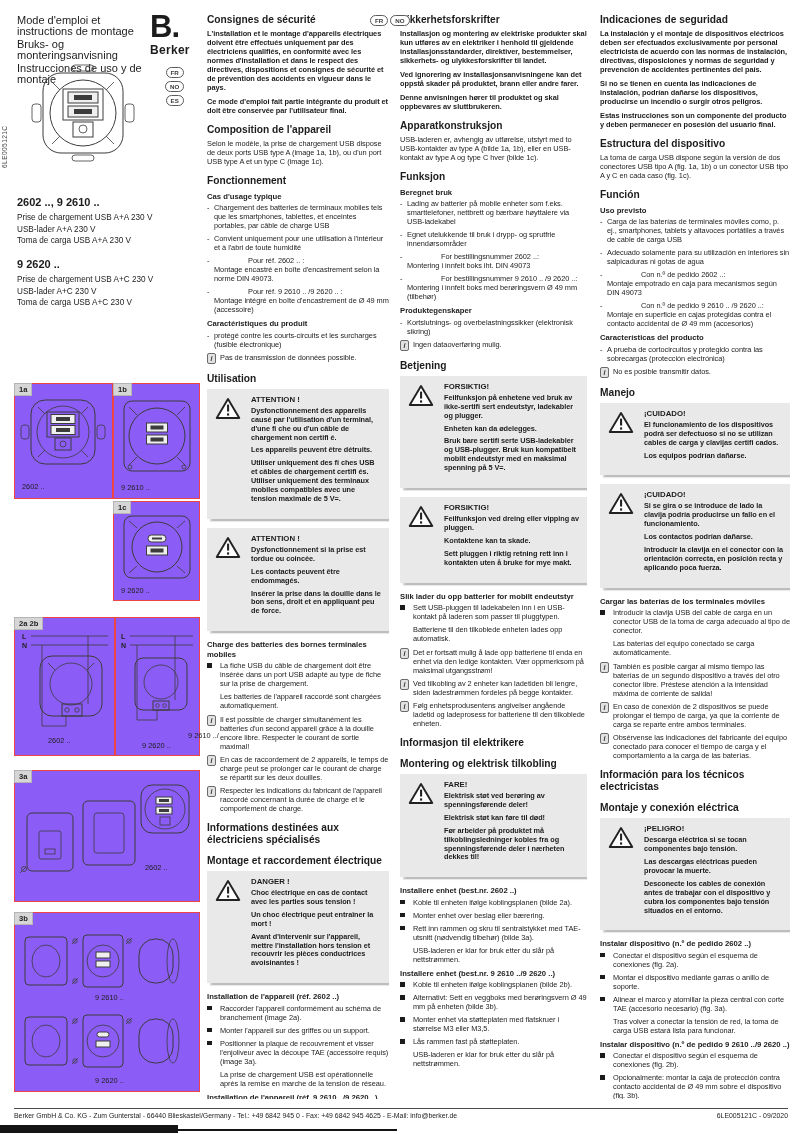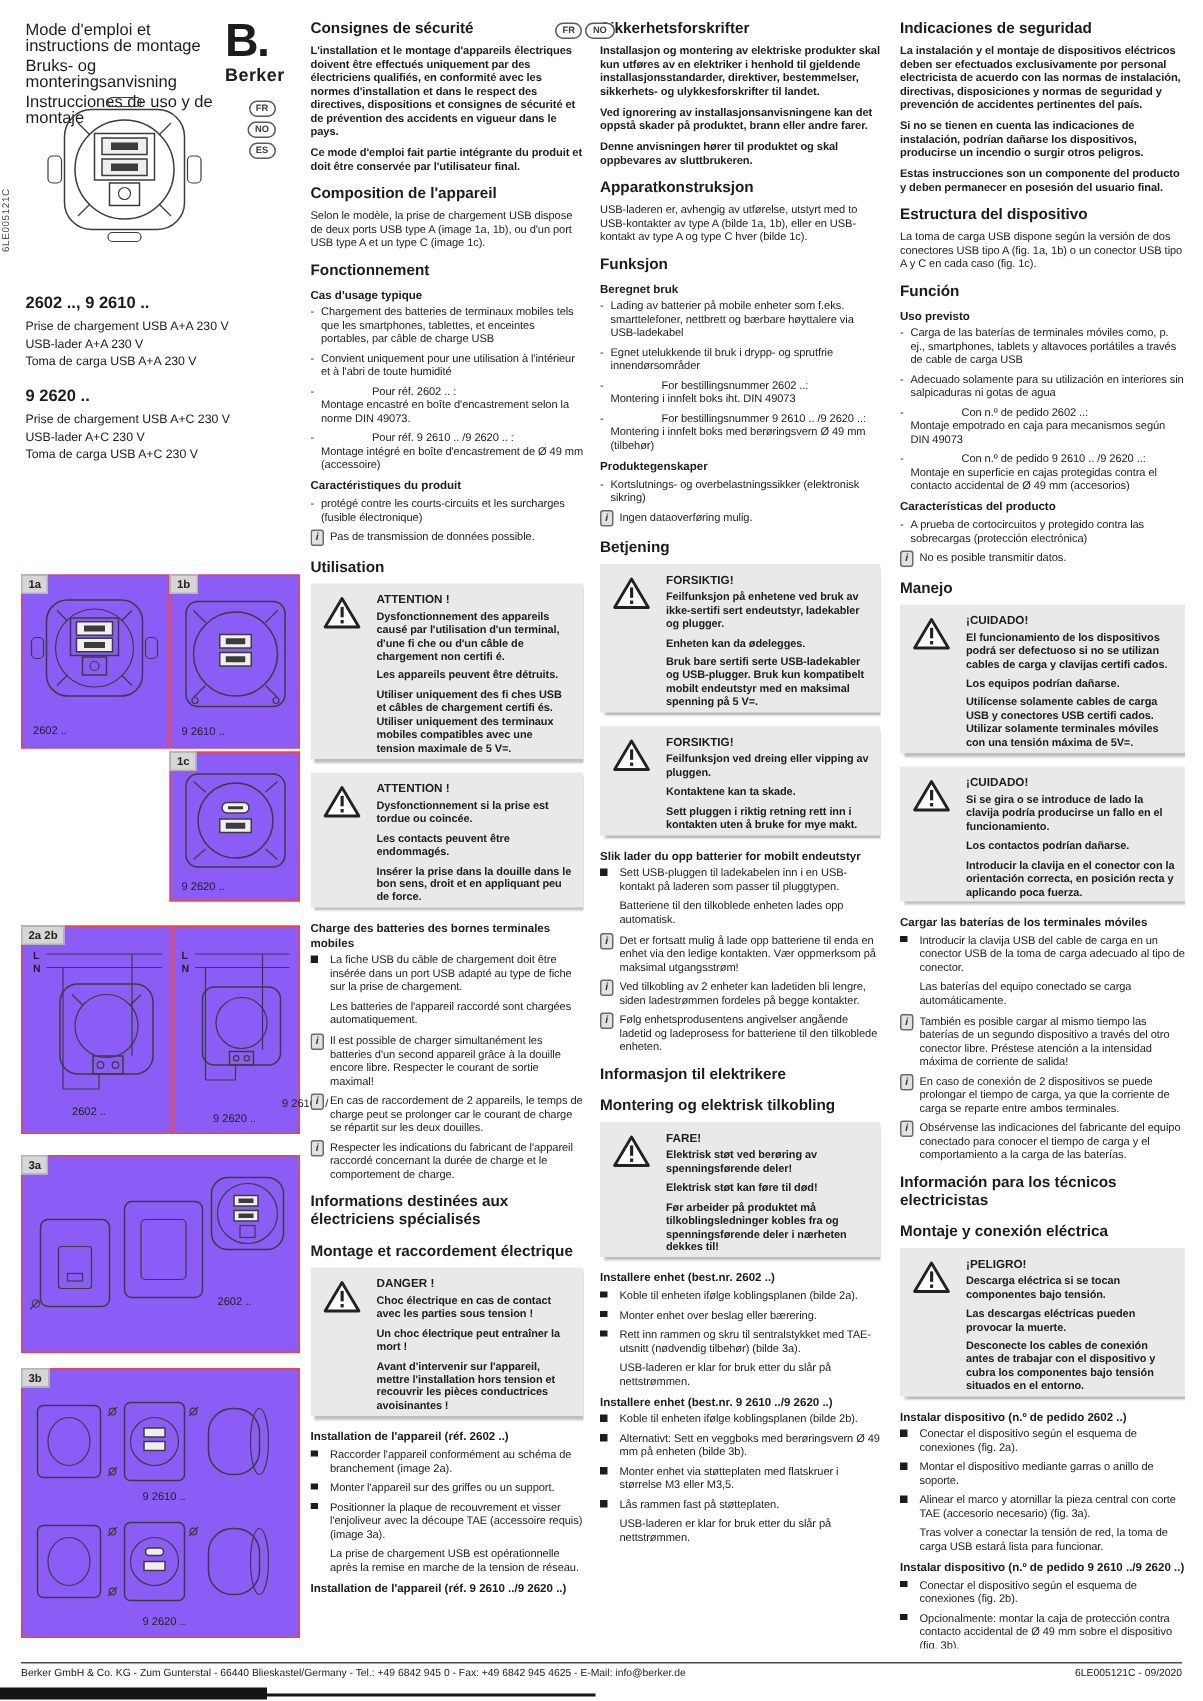--- a/index.html
+++ b/index.html
@@ -45,21 +45,21 @@
   .dash{display:flex;font-size:7.4px;line-height:9px;margin:0 0 4px;letter-spacing:-.05px;}
   .dash .mk{flex:none;width:7px;}
   .sqb{display:flex;font-size:7.4px;line-height:9px;margin:0 0 4px;letter-spacing:-.05px;}
   .sqm{flex:none;width:4.5px;height:4.5px;background:#1c1c1c;margin:2px 8.5px 0 0;}
   .ld{font-weight:normal;padding-left:34px;}
   .info{display:flex;font-size:7.4px;line-height:9px;margin:0 0 4px;letter-spacing:-.05px;}
   .ic{flex:none;width:7px;height:9px;border:1px solid #6a6a6a;border-radius:2px;background:#e2e2e2;
       color:#333;font-size:7px;font-weight:bold;font-style:italic;text-align:center;line-height:9px;
       margin-right:4px;margin-top:0;}
   .warnbox{position:relative;background:#e9e9e9;box-shadow:2.5px 2.5px 1.5px #bdbdbd;
-           padding:6px 7px 2px 44px;margin:4px 0 9px;}
+           padding:6px 7px 15px 44px;margin:4px 0 9px;}
   .warn-icon{position:absolute;left:8px;top:8px;width:26px;height:23px;}
   .warn-title{font-size:7.8px;font-weight:bold;margin-bottom:3px;}
   .warn-p{font-size:7.3px;font-weight:bold;line-height:8.9px;margin:0 0 4px;letter-spacing:-.05px;}
   .warn-p:last-child{margin-bottom:0;}
 
   
   .hdr-badges{position:absolute;left:370px;top:15px;display:flex;gap:2px;z-index:3;}
 
   
   .footline{position:absolute;left:14px;right:14px;top:1108px;border-top:1px solid #4a4a4a;}
@@ -577,21 +577,20 @@
           <svg width="26" height="23" viewBox="0 0 30 26">
             <path d="M15 2 L28 24 L2 24 Z" fill="#ffffff" stroke="#222222" stroke-width="2.2" stroke-linejoin="round"></path>
             <rect x="13.9" y="8.5" width="2.4" height="8" fill="#222222"></rect>
             <rect x="13.9" y="18.6" width="2.4" height="2.6" fill="#222222"></rect>
           </svg>
         </span>
         <div class="warn-body">
           <div class="warn-title">¡CUIDADO!</div>
           <div class="warn-p">El funcionamiento de los dispositivos podrá ser defectuoso si no se utilizan cables de carga y clavijas certifi cados.</div>
           <div class="warn-p">Los equipos podrían dañarse.</div>
-          <div class="warn-p">Utilícense solamente cables de carga USB y conectores USB certifi cados. Utilizar solamente terminales móviles con una tensión máxima de 5V=.</div>
         </div>
       </div>
       <div class="warnbox">
         <span class="warn-icon">
           <svg width="26" height="23" viewBox="0 0 30 26">
             <path d="M15 2 L28 24 L2 24 Z" fill="#ffffff" stroke="#222222" stroke-width="2.2" stroke-linejoin="round"></path>
             <rect x="13.9" y="8.5" width="2.4" height="8" fill="#222222"></rect>
             <rect x="13.9" y="18.6" width="2.4" height="2.6" fill="#222222"></rect>
           </svg>
         </span>

